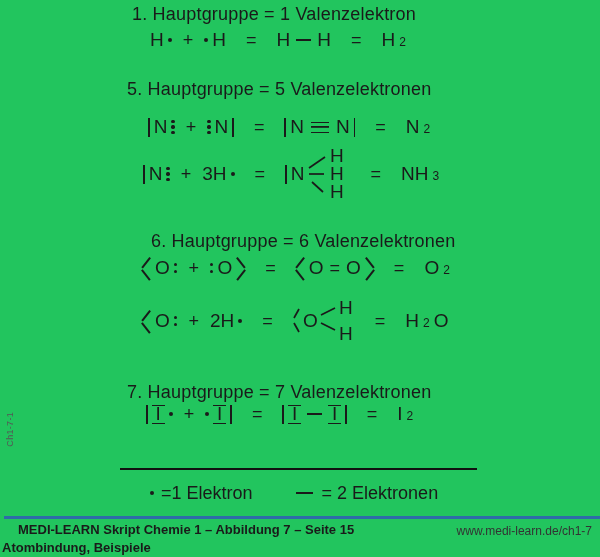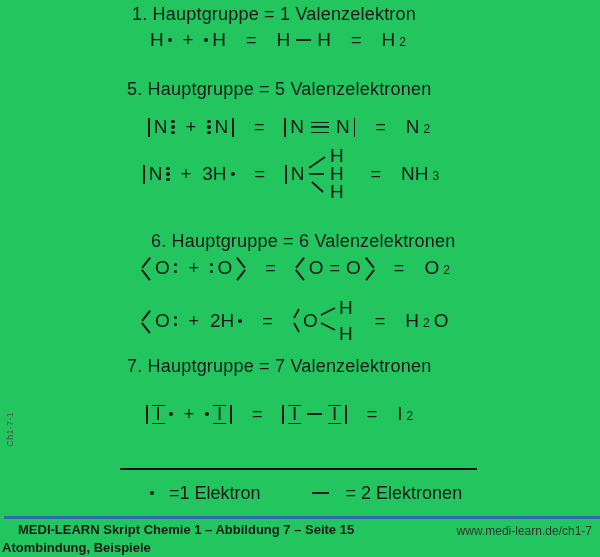--- a/index.html
+++ b/index.html
@@ -220,21 +220,21 @@
       </svg>
     </span>
     <span class="opeq">=</span>
     <span class="mol">
       <span>H</span>
         <sub>2</sub>
         <span>O</span>
     </span>
   </div>
 
-  <div class="abs title" style="left:127px; top:356px;">7. Hauptgruppe = 7 Valenzelektronen</div>
+  <div class="abs title" style="left:127px; top:382px;">7. Hauptgruppe = 7 Valenzelektronen</div>
   <div class="eq" style="left:146px; top:399px; height:30px;">
     <span class="mol">
       <i class="vbar"></i>
         <span class="ibar">
           <span>I</span>
         </span>
         <i class="dot"></i>
     </span>
     <span class="op">+</span>
     <span class="mol">
@@ -257,21 +257,21 @@
         <i class="vbar"></i>
     </span>
     <span class="opeq">=</span>
     <span class="mol">
       <span>I</span>
         <sub>2</sub>
     </span>
   </div>
 
   <div class="abs rule" style="left:120px; top:468px; width:357px; height:1.8px;"></div>
-  <div class="eq" style="left:150px; top:481px; height:24px; gap:15px; font-size:18px;text-align:right;">
+  <div class="eq" style="left:150px; top:481px; height:24px; gap:7px; font-size:18px;text-align:right;">
     <i class="dot"></i>
     <span>=1 Elektron</span>
     <i class="bond spc36" style="width:17px;"></i>
     <span>= 2 Elektronen</span>
   </div>
 
   <div class="abs footrule" style="left:4px; top:516px; width:596px; height:2.5px;"></div>
   <div class="abs foot" style="left:18px; top:522px;">MEDI-LEARN Skript Chemie 1 – Abbildung 7 – Seite 15</div>
   <div class="abs foot" style="left:2px; top:540px;">Atombindung, Beispiele</div>
   <div class="abs url" style="right:8px; top:524px;">www.medi-learn.de/ch1-7</div>

